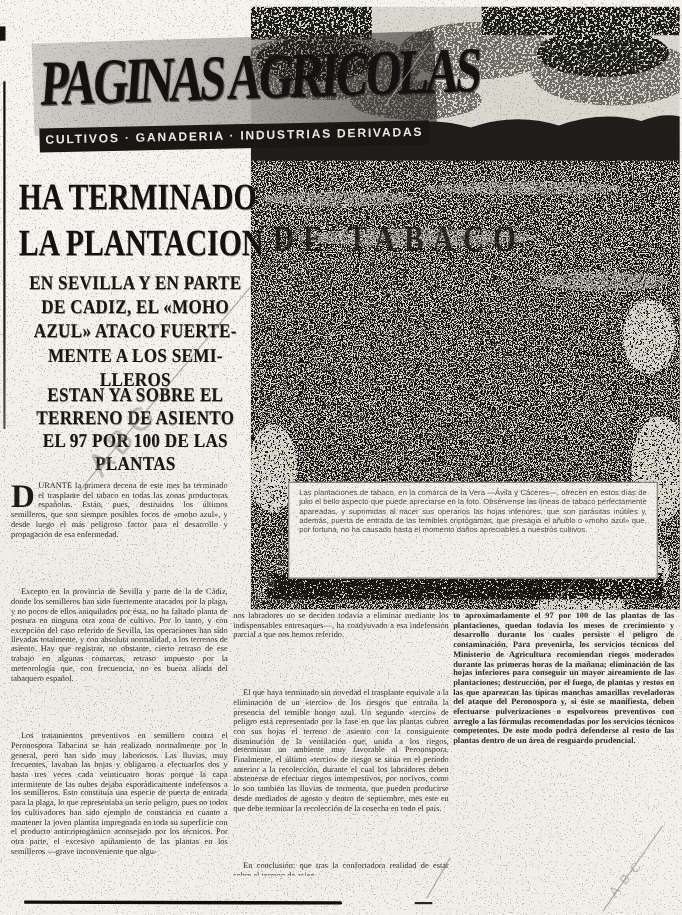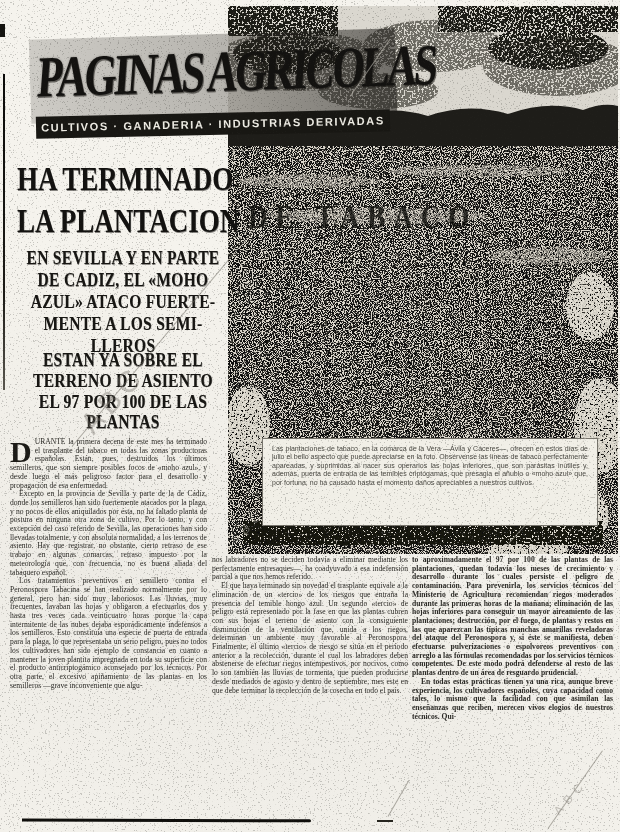--- a/index.html
+++ b/index.html
@@ -67,21 +67,21 @@
   .subhead-2 { top:350px; font-size:15.5px; line-height:18px; }
   
   .bodycol {
     position:absolute; z-index:4; overflow:hidden;
     font-size:7.6px; line-height:8.7px; text-align:justify; color:#2b2a26;
   }
   .col1 { left:10px;  top:438px; width:197px; height:356px; }
   .col2 { left:212px; top:556px; width:196px; height:240px; }
   .col3 { left:412px; top:556px; width:201px; height:240px;font-weight:bold; }
   .bodycol p { margin:0; }
-  .bodycol p + p { text-indent:9px; }
+  .bodycol p + p { text-indent:9px;margin-top:44px; }
   .dropcap {
     float:left; font-weight:700; font-size:30px; line-height:24px;
     padding:2px 3px 0 0; color:#1c1b17;
   }
   
   .mark-top-left { position:absolute; left:0; top:24px; width:5px; height:13px; background:#14130f; z-index:3; }
   .left-rule { position:absolute; left:3px; top:74px; width:2px; height:316px; z-index:3;
     background:linear-gradient(#0a0a08, #1c1b17 70%, #5a574f); }
   .bottom-rule { position:absolute; left:22px; top:819px; width:289px; height:3px; background:#0f0e0b;
     transform:rotate(0.15deg); border-radius:0 2px 2px 0; z-index:3; }
@@ -182,26 +182,26 @@
   <div class="caption-box">
     <div class="caption-text">Las plantaciones de tabaco, en la comarca de la Vera —Ávila y Cáceres—, ofrecen en estos días de julio el bello aspecto que puede apreciarse en la foto. Obsérvense las líneas de tabaco perfectamente apareadas, y suprimidas al nacer sus operarios las hojas inferiores, que son parásitas inútiles y, además, puerta de entrada de las temibles criptógamas, que presagia el añublo o «moho azul» que, por fortuna, no ha causado hasta el momento daños apreciables a nuestros cultivos.</div>
   </div>
 
   <div class="bodycol col1">
     <p><span class="dropcap">D</span><span>URANTE la primera decena de este mes ha terminado el trasplante del tabaco en todas las zonas productoras españolas. Están, pues, destruidos los últimos semilleros, que son siempre posibles focos de «moho azul», y desde luego el más peligroso factor para el desarrollo y propagación de esa enfermedad.</span></p>
     <p>Excepto en la provincia de Sevilla y parte de la de Cádiz, donde los semilleros han sido fuertemente atacados por la plaga, y no pocos de ellos aniquilados por ésta, no ha faltado planta de postura en ninguna otra zona de cultivo. Por lo tanto, y con excepción del caso referido de Sevilla, las operaciones han sido llevadas totalmente, y con absoluta normalidad, a los terrenos de asiento. Hay que registrar, no obstante, cierto retraso de ese trabajo en algunas comarcas, retraso impuesto por la meteorología que, con frecuencia, no es buena aliada del tabaquero español.</p>
     <p>Los tratamientos preventivos en semillero contra el Peronospora Tabacina se han realizado normalmente por lo general, pero han sido muy laboriosos. Las lluvias, muy frecuentes, lavaban las hojas y obligaron a efectuarlos dos y hasta tres veces cada veinticuatro horas porque la capa intermitente de las nubes dejaba esporádicamente indefensos a los semilleros. Esto constituía una especie de puerta de entrada para la plaga, lo que representaba un serio peligro, pues no todos los cultivadores han sido ejemplo de constancia en cuanto a mantener la joven plantita impregnada en toda su superficie con el producto anticriptogámico aconsejado por los técnicos. Por otra parte, el excesivo apiñamiento de las plantas en los semilleros —grave inconveniente que algu-</p>
   </div>
   <div class="bodycol col2">
-    <p>nos labradores no se deciden todavía a eliminar mediante los perfectamente entresaques—, ha coadyuvado a esa indefensión parcial a que nos hemos referido.</p>
+    <p>nos labradores no se deciden todavía a eliminar mediante los indispensables entresaques—, ha coadyuvado a esa indefensión parcial a que nos hemos referido.</p>
     <p>El que haya terminado sin novedad el trasplante equivale a la eliminación de un «tercio» de los riesgos que entraña la presencia del temible hongo azul. Un segundo «tercio» de peligro está representado por la fase en que las plantas cubren con sus hojas el terreno de asiento con la consiguiente disminución de la ventilación que, unida a los riegos, determinan un ambiente muy favorable al Peronospora. Finalmente, el último «tercio» de riesgo se sitúa en el período anterior a la recolección, durante el cual los labradores deben abstenerse de efectuar riegos intempestivos, por nocivos, como lo son también las lluvias de tormenta, que pueden producirse desde mediados de agosto y dentro de septiembre, mes este en que debe terminar la recolección de la cosecha en todo el país.</p>
+    <p>En conclusión: que tras la confortadora realidad de estar sobre el terreno de asien-</p>
   </div>
   <div class="bodycol col3">
     <p>to aproximadamente el 97 por 100 de las plantas de las plantaciones, quedan todavía los meses de crecimiento y desarrollo durante los cuales persiste el peligro de contaminación. Para prevenirla, los servicios técnicos del Ministerio de Agricultura recomiendan riegos moderados durante las primeras horas de la mañana; eliminación de las hojas inferiores para conseguir un mayor aireamiento de las plantaciones; destrucción, por el fuego, de plantas y restos en las que aparezcan las típicas manchas amarillas reveladoras del ataque del Peronospora y, si éste se manifiesta, deben efectuarse pulverizaciones o espolvoreos preventivos con arreglo a las fórmulas recomendadas por los servicios técnicos competentes. De este modo podrá defenderse al resto de las plantas dentro de un área de resguardo prudencial.</p>
-    <p>En todas estas prácticas tienen ya una rica, aunque breve experiencia, los cultivadores españoles, cuya capacidad como tales, lo mismo que la facilidad con que asimilan las enseñanzas que reciben, merecen vivos elogios de nuestros técnicos. Qui-</p>
   </div>
 
   <div class="mark-top-left"></div>
   <div class="left-rule"></div>
   <div class="bottom-rule"></div>
   <div class="bottom-dash"></div>
 
   <div class="wm-line" style="left:72px; top:446px; width:330px; transform:rotate(-50deg);"></div>
   <div class="wm-line light" style="left:350px; top:96px; width:70px; transform:rotate(-55deg);"></div>
   <div class="wm-line light" style="left:560px; top:470px; width:110px; transform:rotate(-52deg);"></div>

